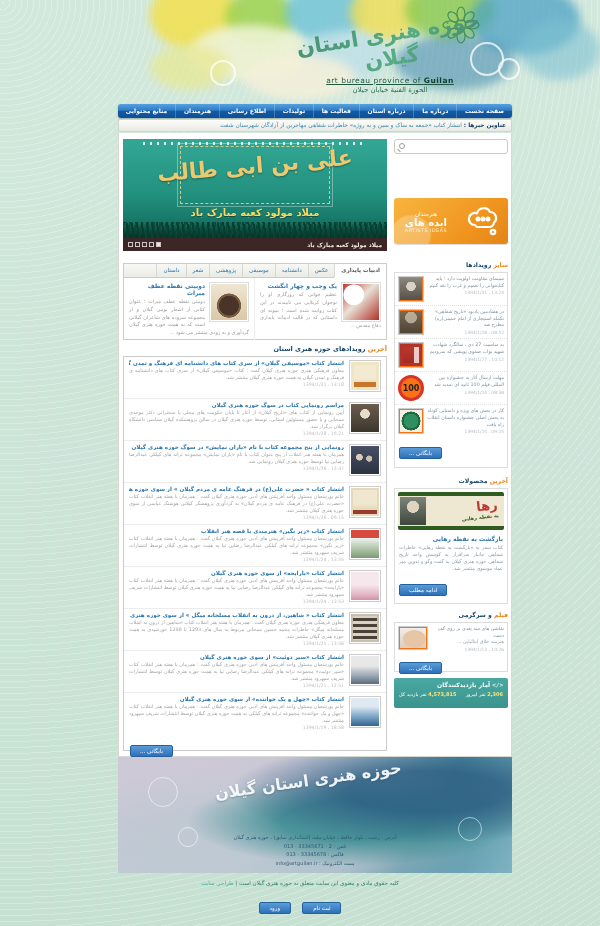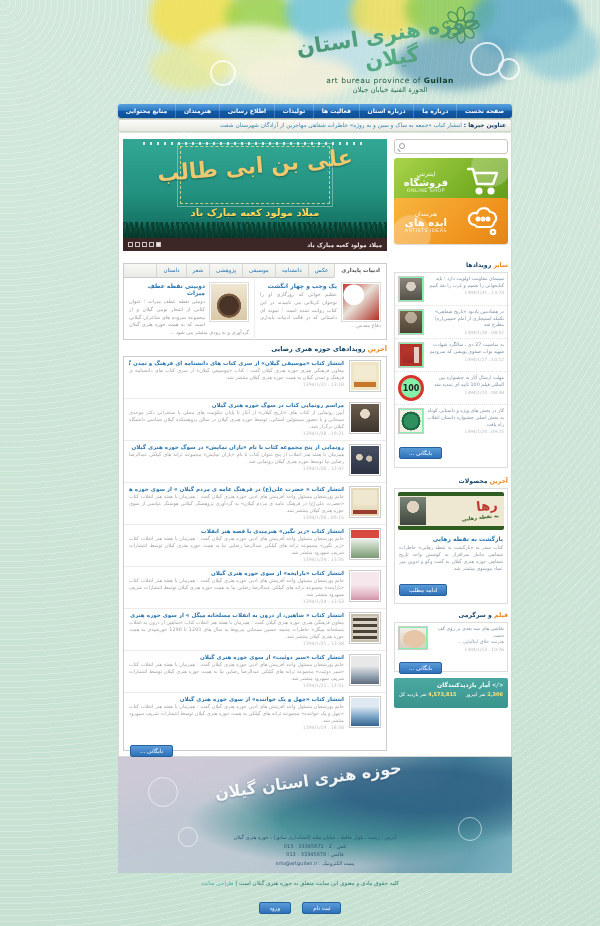--- a/index.html
+++ b/index.html
@@ -9,21 +9,21 @@
             repeating-radial-gradient(circle at 3px 3px, rgba(255,255,255,.25) 0 1px, transparent 1px 6px),
             linear-gradient(180deg,#d2e8dc 0%, #cbe4d6 60%, #c6e0d2 100%); }
 
   
   .blob { position:absolute; border-radius:50%; filter:blur(5px); }
   .swirl { position:absolute; border:2px solid rgba(255,255,255,.75); border-radius:50%; filter:blur(.4px); }
   #logo { position:absolute; top:22px; right:95px; width:230px; text-align:center; }
   #logo .cal { display:inline-block; transform:rotate(-9deg); font-weight:bold; font-size:21px;
                background:linear-gradient(135deg,#1c6f4c,#2f9a68 55%,#15573c); -webkit-background-clip:text;
                background-clip:text; color:transparent; text-shadow:0 0 1px rgba(255,255,255,.2); }
-  #logo .en { margin-top:6px; font-size:7.5px; color:#1f5a40; letter-spacing:.5px; }
+  #logo .en { margin-top:6px; font-size:7.5px; color:#1f5a40; letter-spacing:.5px;text-decoration:underline; }
   #logo .en b { color:#123c2a; }
   #logo .ar { margin-top:1px; font-size:7px; color:#2a6b52; }
   #rosette { position:absolute; top:4px; right:118px; opacity:.9; }
 
   
   #nav { position:absolute; left:118px; top:104px; width:394px; height:14px; border-radius:3px;
          background:linear-gradient(180deg,#57a0e0 0%, #2f7cc4 45%, #135ba6 50%, #0d4f97 100%);
          display:flex; flex-direction:row; align-items:stretch; box-shadow:0 1px 2px rgba(0,0,0,.25); }
   #nav .nv { flex:1 1 auto; color:#fff; font-size:6px; font-weight:bold; text-align:center; line-height:14px;
              border-left:1px solid rgba(255,255,255,.22); cursor:pointer; white-space:nowrap; padding:0 3px; }
@@ -130,21 +130,21 @@
             linear-gradient(135deg,#f8b53f,#ef931d 70%,#e2851a); }
   .banner .ic { width:44%; display:flex; justify-content:center; }
   .banner .tx { width:56%; text-align:center; color:#fff; }
   .banner .tx .l1 { font-size:6px; opacity:.95; }
   .banner .tx .l2 { font-size:10px; font-weight:bold; line-height:1.1; }
   .banner .tx .l3 { font-size:4.8px; direction:ltr; letter-spacing:.5px; opacity:.85; }
 
   .sidehead { position:absolute; left:394px; width:114px; text-align:right; font-size:6.2px; }
   .sbox { position:absolute; left:394px; width:114px; background:#fff; border:1px solid #ddd; }
   .sitem { display:flex; flex-direction:row-reverse; gap:3px; padding:3px 3px; border-bottom:1px dotted #e3e3e3; }
-  .sitem .sth { flex:0 0 26px; width:26px; height:26px; border:1px solid #ccc; padding:1px; background:#86efac; }
+  .sitem .sth { flex:0 0 26px; width:26px; height:26px; border:1px solid #ccc; padding:1px; background:#f97316; }
   .sitem .sth i { display:block; width:100%; height:100%; }
   .sitem .stx { flex:1; text-align:right; }
   .sitem .stx p { font-size:4.8px; color:#7f93a5; line-height:1.4; }
   .sitem .stx .tm { font-size:4.4px; color:#b4bcc3; margin-top:1px; }
   .sp1 { background:radial-gradient(circle at 50% 38%, #d9d2c4 0 26%, transparent 28%), linear-gradient(180deg,#8b867c,#55514a); }
   .sp2 { background:radial-gradient(circle at 50% 30%, rgba(230,220,200,.6) 0 30%, transparent 32%), linear-gradient(180deg,#7a6a52,#4e4335); }
   .sp3 { background:linear-gradient(180deg,#c0392f,#9c2a23); box-shadow:inset 0 0 0 3px #b13329, inset -8px 0 0 rgba(255,255,255,.75); }
   .sp100 { background:#fff; border-radius:50%; border:3px solid #d8342a !important; display:flex; align-items:center; justify-content:center;
            font-size:8px; font-weight:bold; color:#222; }
   .sp5 { background:radial-gradient(circle at 50% 50%, #2f8f5e 0 46%, #1c6b44 48% 60%, transparent 62%), #f4efe2; }
@@ -289,21 +289,21 @@
         <span class="th">
             <i class="art-bowl"></i>
           </span>
         <h4>دوبیتی نقطه عطف میراث</h4>
         <p>دوبیتی نقطه عطف میراث ؛ عنوان کتابی از اشعار بومی گیلان و از مجموعه سروده های شاعران گیلانی است که به همت حوزه هنری گیلان گردآوری و به زودی منتشر می شود ...</p>
       </div>
     </div>
   </div>
 
   <div id="mainhead" class="sechead">
-    <span class="acc">آخرین</span><span> رویدادهای حوزه هنری رضایی</span>
+    <span class="acc">آخرین</span><span> رویدادهای حوزه هنری استان</span>
   </div>
 
   <div id="list">
     <div class="nitem">
       <span class="th">
           <i class="bk1"></i>
         </span>
       <h4>انتشار کتاب «موسیقی گیلان» از سری کتاب های دانشنامه ای فرهنگ و تمدن گیلان</h4>
       <p>معاون فرهنگی هنری حوزه هنری گیلان گفت : کتاب «موسیقی گیلان» از سری کتاب های دانشنامه ی فرهنگ و تمدن گیلان به همت حوزه هنری گیلان منتشر شد.</p>
       <div class="tm">13:18 ، 1394/1/31</div>
@@ -375,36 +375,20 @@
     <div class="btnrow">
       <span class="btn">بایگانی ...</span>
     </div>
   </div>
 
   <div id="search">
     <span class="mag"></span>
     <input type="text" placeholder="" style="">
   </div>
 
-  <div class="banner" id="shopbn">
-    <span class="ic">
-      <svg width="34" height="30" viewBox="0 0 34 30">
-          <g fill="none" stroke="#fff" stroke-width="2.4" stroke-linecap="round" stroke-linejoin="round">
-            <path d="M2 3h5l4 15h16l4-11H9"></path>
-            <circle cx="13" cy="25" r="2.4" fill="#fff"></circle>
-            <circle cx="25" cy="25" r="2.4" fill="#fff"></circle>
-          </g>
-        </svg>
-    </span>
-    <span class="tx">
-      <span class="l1" style="display:block;">اینترنتی</span>
-      <span class="l2" style="display:block;">فروشگاه</span>
-      <span class="l3" style="display:block;">ONLINE SHOP</span>
-    </span>
-  </div>
 
   <div class="banner" id="ideasbn">
     <span class="ic">
       <svg width="36" height="32" viewBox="0 0 36 32">
           <g fill="none" stroke="#fff" stroke-width="2.2">
             <path d="M10 20a6 6 0 1 1 2-11.6A7 7 0 0 1 25 7a6 6 0 0 1 4 10.5 5 5 0 0 1-5 4.5H12a6 6 0 0 1-2-2z" stroke-linejoin="round"></path>
             <circle cx="13" cy="14" r="1.4" fill="#fff"></circle>
             <circle cx="18" cy="14" r="1.4" fill="#fff"></circle>
             <circle cx="23" cy="14" r="1.4" fill="#fff"></circle>
             <circle cx="28" cy="27" r="2.2"></circle>

